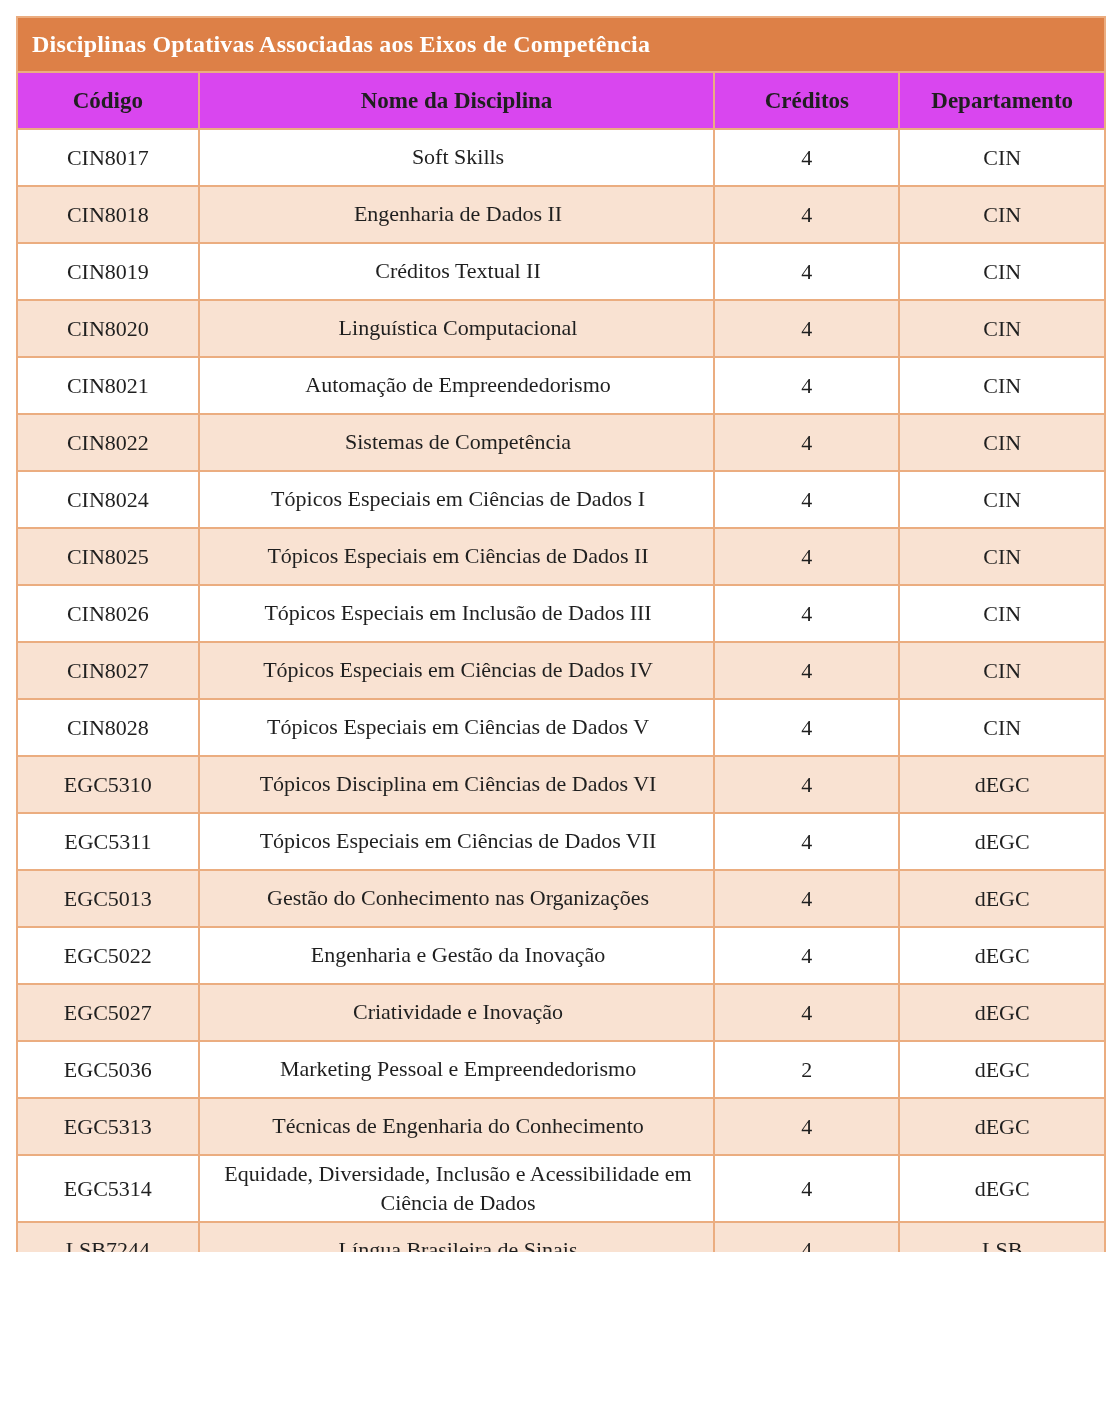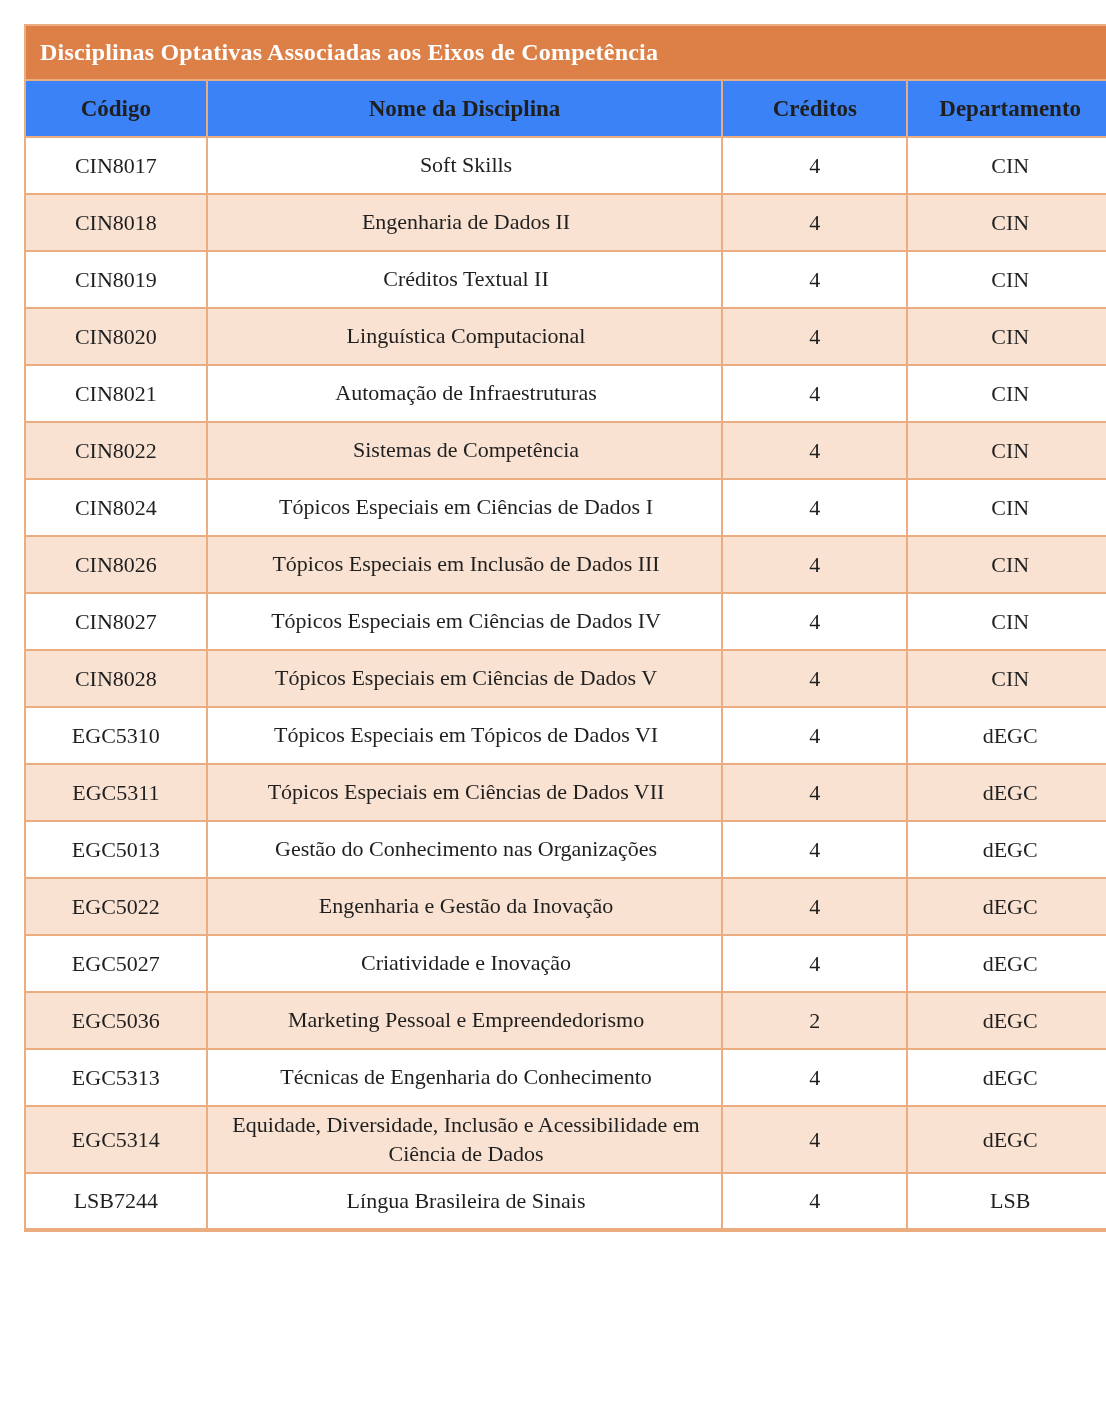--- a/index.html
+++ b/index.html
@@ -5,21 +5,21 @@
   html, body {
     margin: 0;
     padding: 0;
     background: #ffffff;
     font-family: "Liberation Serif", "DejaVu Serif", serif;
   }
   .page {
     width: 1106px;
     height: 1252px;
     box-sizing: border-box;
-    padding: 24px;
+    padding: 16px;
     background: #ffffff;
     border-radius: 10px;
   }
   table.disciplinas {
     width: 1090px;
     border-collapse: collapse;
     table-layout: fixed;
     border: 2px solid #EBAD80;
     border-bottom-width: 4px;
   }
@@ -45,21 +45,21 @@
     font-weight: bold;
     font-size: 24px;
     text-align: left;
     padding: 6px 14px;
     height: 55px;
     letter-spacing: 0.2px;
   }
 
   
   tr.header-row th {
-    background: #3b82f6;
+    background: #d946ef;
     font-weight: bold;
     font-size: 23px;
     text-align: center;
     height: 57px;
   }
 
   
   tbody tr { height: 57px; background: #ffffff; }
   tbody tr:nth-child(even) { background: #F9E2D2; }
 
@@ -123,57 +123,63 @@
           <td class="col-departamento">CIN</td>
         </tr>
         <tr>
           <td class="col-codigo">CIN8020</td>
           <td class="col-nome">Linguística Computacional</td>
           <td class="col-creditos">4</td>
           <td class="col-departamento">CIN</td>
         </tr>
         <tr>
           <td class="col-codigo">CIN8021</td>
-          <td class="col-nome">Automação de Infraestruturas</td>
+          <td class="col-nome">Automação de Empreendedorismo</td>
           <td class="col-creditos">4</td>
           <td class="col-departamento">CIN</td>
         </tr>
         <tr>
           <td class="col-codigo">CIN8022</td>
           <td class="col-nome">Sistemas de Competência</td>
           <td class="col-creditos">4</td>
           <td class="col-departamento">CIN</td>
         </tr>
         <tr>
           <td class="col-codigo">CIN8024</td>
           <td class="col-nome">Tópicos Especiais em Ciências de Dados I</td>
           <td class="col-creditos">4</td>
           <td class="col-departamento">CIN</td>
         </tr>
         <tr>
+          <td class="col-codigo">CIN8025</td>
+          <td class="col-nome">Tópicos Especiais em Ciências de Dados II</td>
+          <td class="col-creditos">4</td>
+          <td class="col-departamento">CIN</td>
+        </tr>
+        <tr>
           <td class="col-codigo">CIN8026</td>
           <td class="col-nome">Tópicos Especiais em Inclusão de Dados III</td>
           <td class="col-creditos">4</td>
           <td class="col-departamento">CIN</td>
         </tr>
         <tr>
           <td class="col-codigo">CIN8027</td>
           <td class="col-nome">Tópicos Especiais em Ciências de Dados IV</td>
           <td class="col-creditos">4</td>
           <td class="col-departamento">CIN</td>
         </tr>
         <tr>
           <td class="col-codigo">CIN8028</td>
           <td class="col-nome">Tópicos Especiais em Ciências de Dados V</td>
           <td class="col-creditos">4</td>
           <td class="col-departamento">CIN</td>
         </tr>
         <tr>
           <td class="col-codigo">EGC5310</td>
-          <td class="col-nome">Tópicos Especiais em Tópicos de Dados VI</td>
+          <td class="col-nome">Tópicos Disciplina em Ciências de Dados VI</td>
           <td class="col-creditos">4</td>
           <td class="col-departamento">dEGC</td>
         </tr>
         <tr>
           <td class="col-codigo">EGC5311</td>
           <td class="col-nome">Tópicos Especiais em Ciências de Dados VII</td>
           <td class="col-creditos">4</td>
           <td class="col-departamento">dEGC</td>
         </tr>
         <tr>

